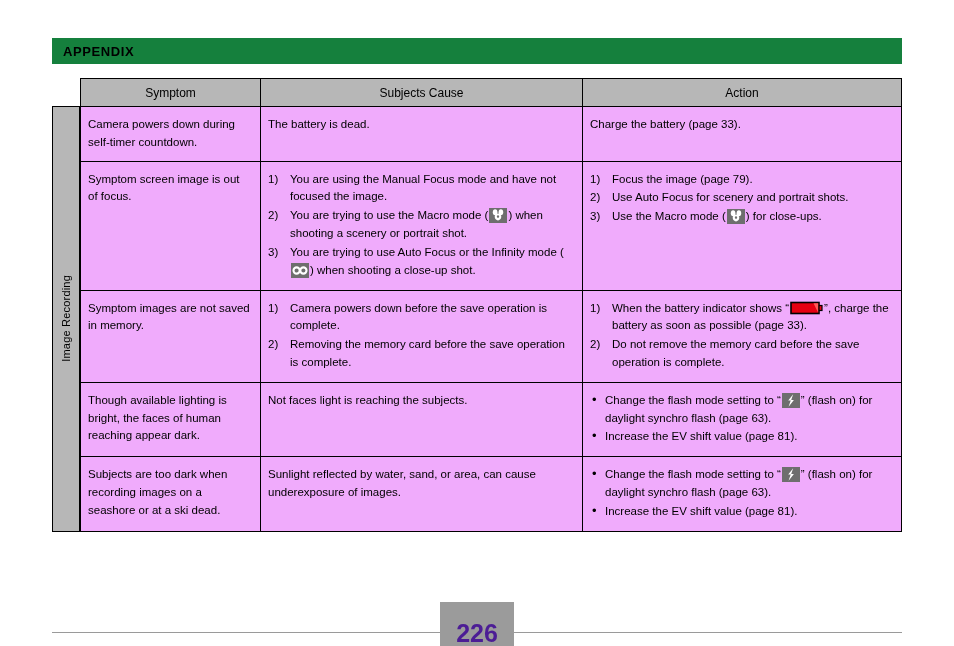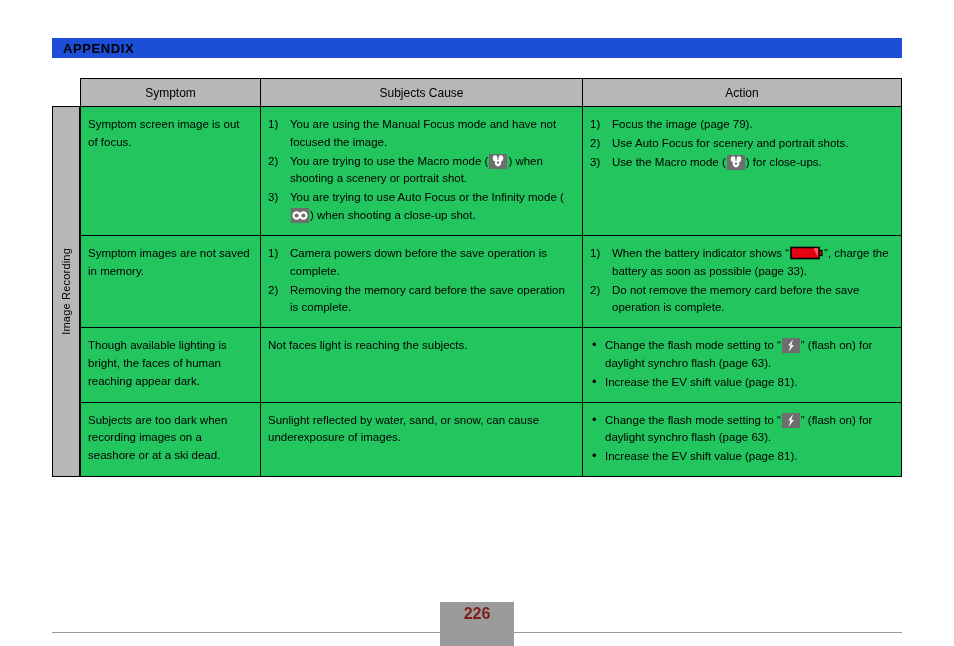--- a/index.html
+++ b/index.html
@@ -15,22 +15,22 @@
     position: relative;
     overflow: hidden;
   }
 
   
   .appendix-band {
     position: absolute;
     left: 52px;
     top: 38px;
     width: 850px;
-    height: 20px;
-    background: #1d4ed8;
+    height: 26px;
+    background: #15803d;
     display: flex;
     align-items: center;
   }
   .appendix-title {
     font-size: 13px;
     font-weight: bold;
     letter-spacing: 0.6px;
     padding-left: 11px;
   }
 
@@ -69,21 +69,21 @@
     font-size: 11px;
     white-space: nowrap;
     letter-spacing: 0.2px;
   }
 
   
   table.sym {
     border-collapse: collapse;
     table-layout: fixed;
     width: 821px;
-    background: #22c55e;
+    background: #f0abfc;
   }
   table.sym th, table.sym td {
     border: 1px solid #000000;
     vertical-align: top;
     box-sizing: border-box;
   }
   table.sym thead th {
     background: #b7b7b7;
     height: 28px;
     font-size: 12px;
@@ -171,25 +171,25 @@
     left: 440px;
     top: 602px;
     width: 74px;
     height: 44px;
     background: #9b9b9b;
     display: flex;
     align-items: flex-start;
     justify-content: center;
   }
   .pagenum {
-    color: #7f1d1d;
-    font-size: 16px;
+    color: #4c1d95;
+    font-size: 25px;
     font-weight: bold;
     line-height: 1;
-    padding-top: 4px;
+    padding-top: 19px;
   }
 </style>
 </head>
 <body>
 
 <div class="appendix-band">
   <span class="appendix-title">APPENDIX</span>
 </div>
 
 <div class="table-wrap">
@@ -208,20 +208,31 @@
         <col class="c-act">
     </colgroup>
     <thead>
       <tr>
         <th>Symptom</th>
         <th>Subjects Cause</th>
         <th>Action</th>
       </tr>
     </thead>
     <tbody id="tbody">
+        <tr>
+          <td class="cell-symptom">
+            <p class="ptxt">Camera powers down during self-timer countdown.</p>
+          </td>
+          <td class="cell-cause">
+            <p class="ptxt">The battery is dead.</p>
+          </td>
+          <td class="cell-act">
+            <p class="ptxt">Charge the battery (page 33).</p>
+          </td>
+        </tr>
         <tr>
           <td class="cell-symptom">
             <p class="ptxt">Symptom screen image is out of focus.</p>
           </td>
           <td class="cell-cause">
             <ul class="numlist">
               <li><span class="mk">1)</span>You are using the Manual Focus mode and have not focused the image.</li>
               <li><span class="mk">2)</span>You are trying to use the Macro mode (<span class="gicon"><svg width="18" height="15" viewBox="0 0 18 15">
                     <g fill="#ffffff">
                       <ellipse cx="6.1" cy="4.3" rx="2.3" ry="3.0"></ellipse>
@@ -288,21 +299,21 @@
                   </svg></span>” (flash on) for daylight synchro flash (page 63).</li>
               <li><span class="mk">•</span>Increase the EV shift value (page 81).</li>
             </ul>
           </td>
         </tr>
         <tr>
           <td class="cell-symptom">
             <p class="ptxt">Subjects are too dark when recording images on a seashore or at a ski dead.</p>
           </td>
           <td class="cell-cause">
-            <p class="ptxt">Sunlight reflected by water, sand, or snow, can cause underexposure of images.</p>
+            <p class="ptxt">Sunlight reflected by water, sand, or area, can cause underexposure of images.</p>
           </td>
           <td class="cell-act">
             <ul class="bullist">
               <li><span class="mk">•</span>Change the flash mode setting to “<span class="gicon"><svg width="18" height="15" viewBox="0 0 18 15">
                     <path d="M11.2 1.3 L6.2 7.6 L8.7 7.6 L6.6 13.7 L11.9 6.9 L9.2 6.9 Z" fill="#ffffff"></path>
                   </svg></span>” (flash on) for daylight synchro flash (page 63).</li>
               <li><span class="mk">•</span>Increase the EV shift value (page 81).</li>
             </ul>
           </td>
         </tr>

